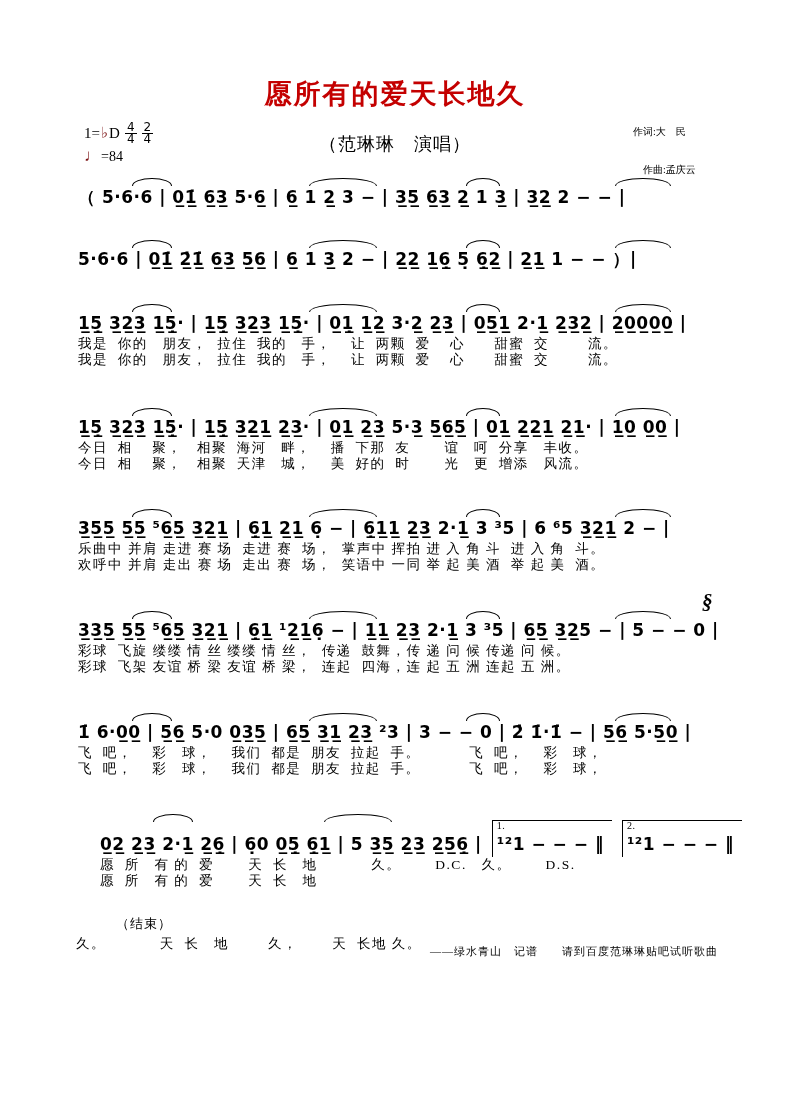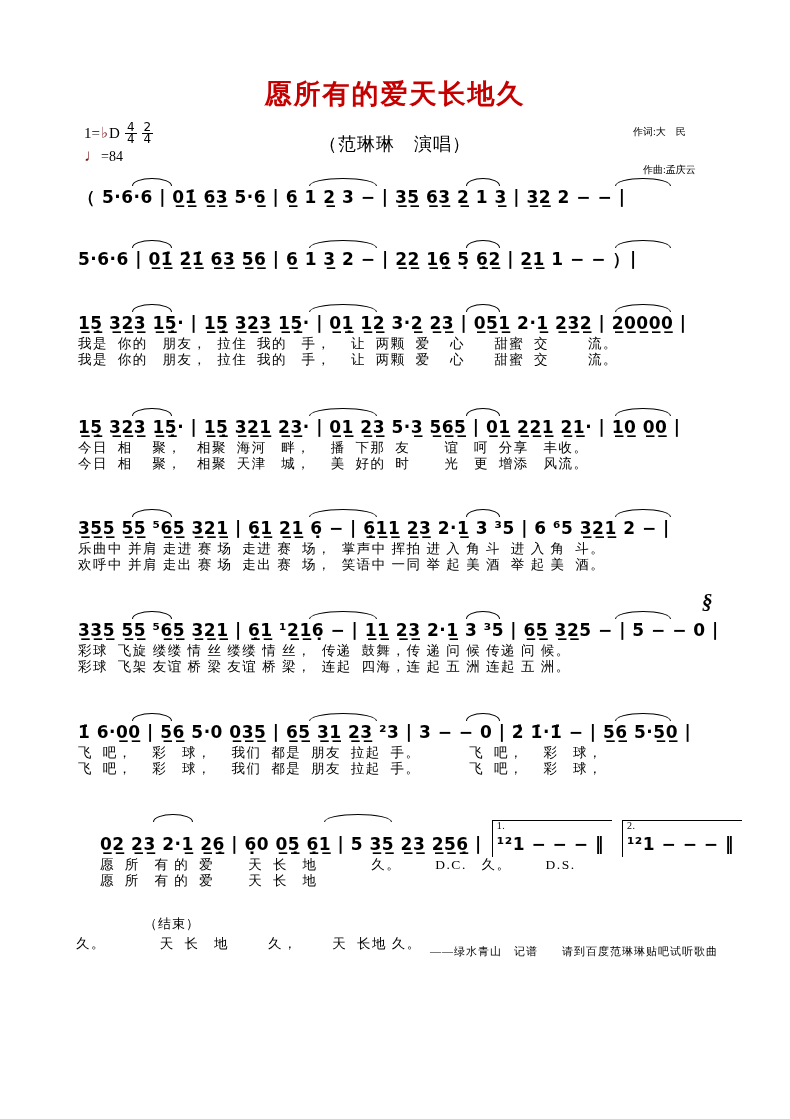--- a/index.html
+++ b/index.html
@@ -25,21 +25,21 @@
   .lyric{font-size:13.5px;line-height:16px;letter-spacing:1.5px;white-space:pre;}
   .arc{position:absolute;top:-6px;height:7px;border:1.6px solid #000;border-bottom:none;
        border-radius:50%/100% 100% 0 0;}
   .a1{left:8%;width:38px}.a2{left:34%;width:66px}.a3{left:57%;width:32px}.a4{left:79%;width:54px}
   .volta{display:inline-block;vertical-align:bottom;border-top:1.6px solid #000;
          border-left:1.6px solid #000;margin-left:10px;padding:0 8px 0 4px;position:relative;}
   .volta-label{display:block;font-size:10px;line-height:10px;font-weight:normal;
                font-family:"Liberation Serif",serif;}
   .volta-notes{display:block;}
   .segno{position:absolute;top:590px;left:702px;font-size:21px;font-weight:bold;font-style:italic;}
-  .endlabel{position:absolute;top:915px;left:116px;font-size:13px;letter-spacing:1px;margin-left:28px;}
+  .endlabel{position:absolute;top:915px;left:116px;font-size:13px;letter-spacing:1px;}
   .footer{position:absolute;top:944px;left:383px;font-size:11px;letter-spacing:1px;white-space:pre;margin-left:47px;}
   .s1{top:184px}.s2{top:246px}.s3{top:310px}.s4{top:414px}.s5{top:515px}
   .s6{top:617px}.s7{top:719px}.s8{top:820px}.s9{top:936px}
   .s8{left:100px;width:660px}.s9{left:76px;width:690px}
 </style>
 </head>
 <body>
 
 <div class="page">
 

